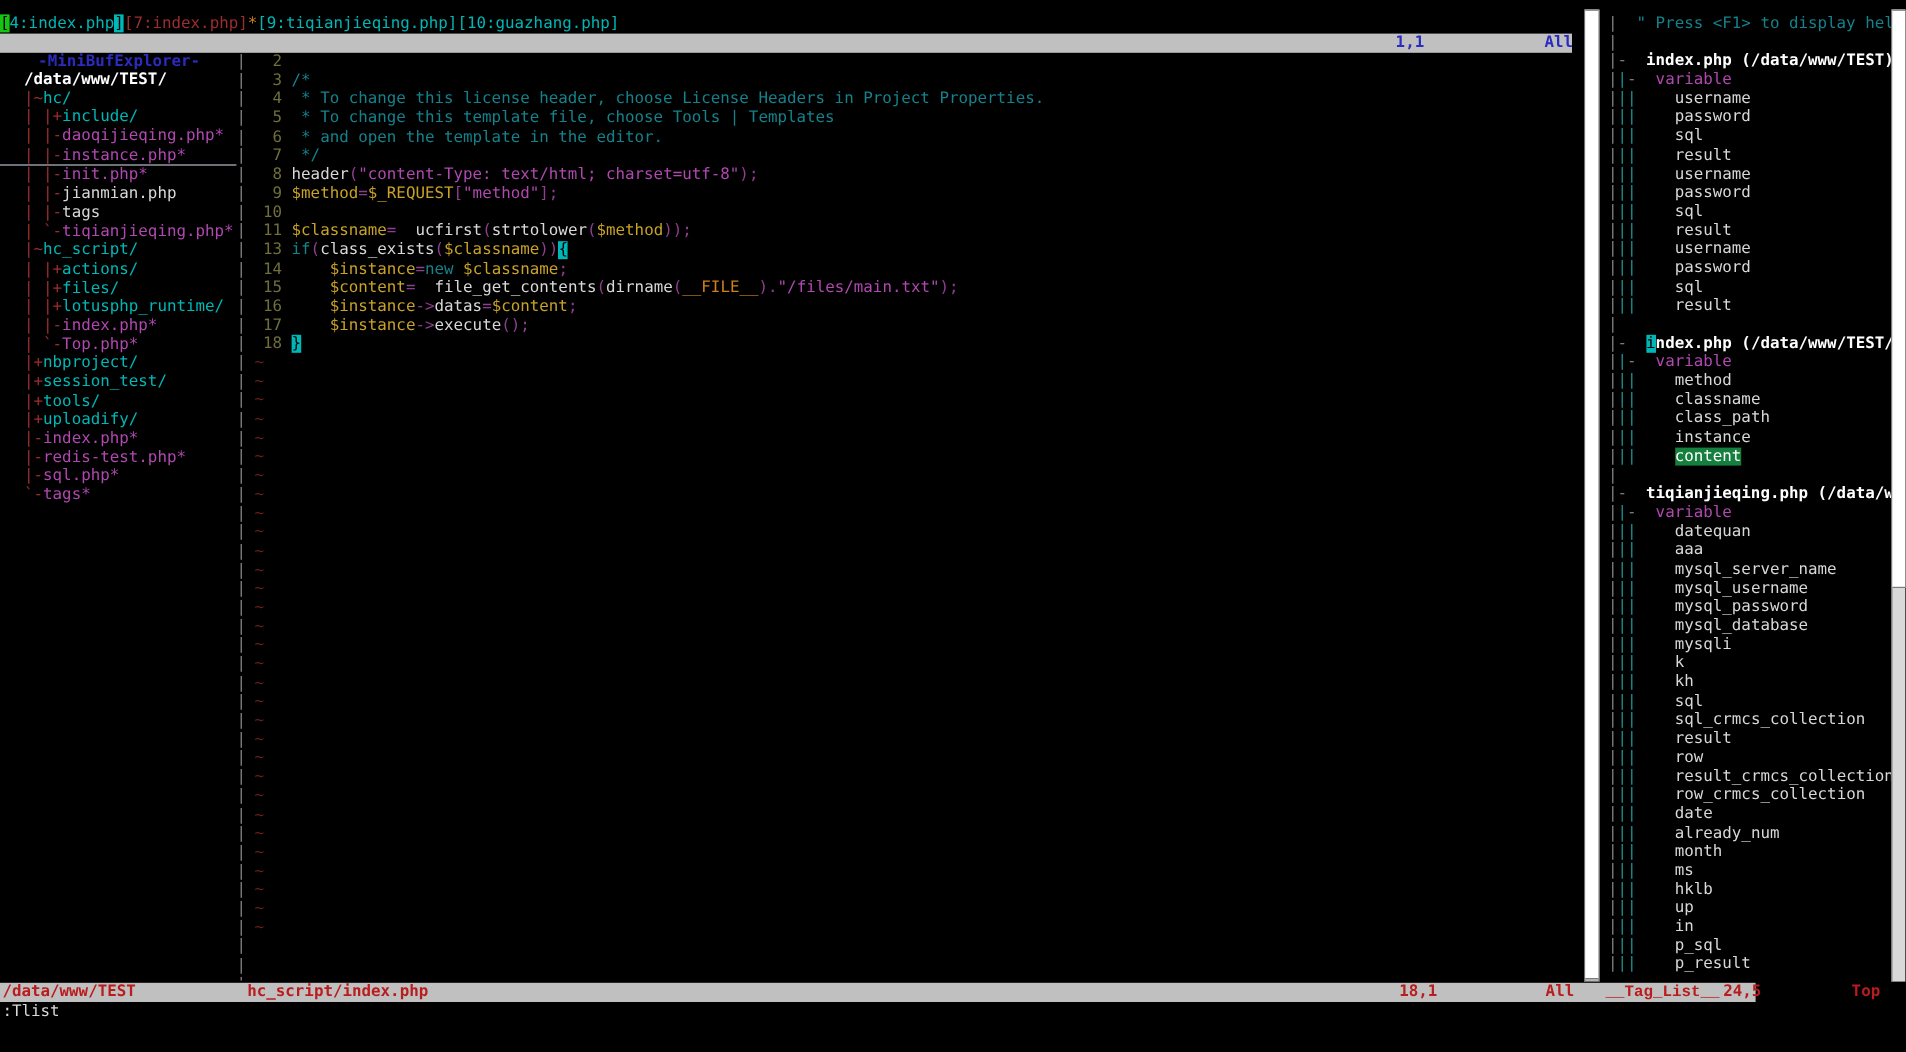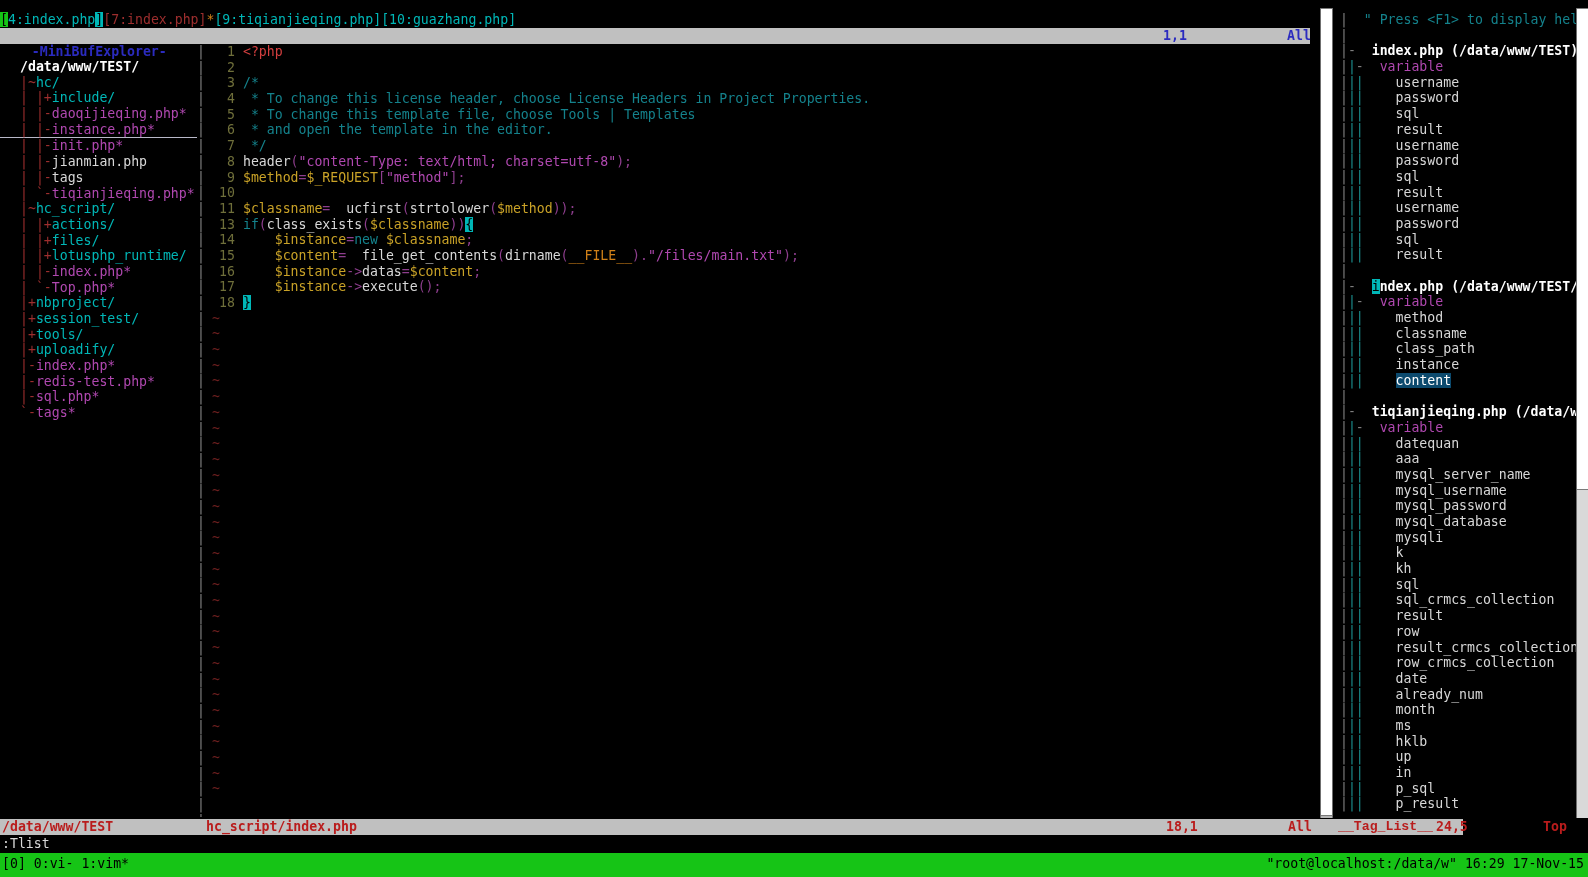--- a/index.html
+++ b/index.html
@@ -56,21 +56,21 @@
   #vscroll{position:absolute;left:1320px;top:8px;width:11px;height:810px;
      background:#b5b5b5;border-left:1px solid #6f6f6f;border-right:1px solid #6f6f6f;}
   #vscroll .thumb{position:absolute;left:0;width:11px;background:#ffffff;
      border-top:1px solid #7a7a7a;border-bottom:1px solid #7a7a7a;}
 
   
   #taglist{position:absolute;left:1332px;top:12px;width:248px;height:805px;overflow:hidden;}
   #taglist .row{padding-left:0;}
   #taglist .g{color:#7e7e7e;}
   #taglist .f{color:#1b8e8e;}
-  #taglist .hit{background:#0c4a6e;color:#ffffff;}
+  #taglist .hit{background:#15803d;color:#ffffff;}
   #taglist .curc{background:#00b7b7;color:#000;}
 
   
   #vscroll2{position:absolute;left:1576px;top:8px;width:11px;height:810px;
      background:#d9d9d9;border-left:1px solid #6f6f6f;}
   #vscroll2 .thumb{position:absolute;left:0;width:11px;background:#ffffff;
      border-top:1px solid #7a7a7a;border-bottom:1px solid #7a7a7a;}
 
   
   #statusline{position:absolute;left:0;top:819px;width:1463px;height:16px;
@@ -136,21 +136,20 @@
         <div class="row"><span class="dkred">|-</span><span class="mag">index.php*</span></div>
         <div class="row"><span class="dkred">|-</span><span class="mag">redis-test.php*</span></div>
         <div class="row"><span class="dkred">|-</span><span class="mag">sql.php*</span></div>
         <div class="row"><span class="dkred">`-</span><span class="mag">tags*</span></div>
       </div>
   </div>
 
   <div id="vsep1"><div class="row gry">|</div><div class="row gry">|</div><div class="row gry">|</div><div class="row gry">|</div><div class="row gry">|</div><div class="row gry">|</div><div class="row gry">|</div><div class="row gry">|</div><div class="row gry">|</div><div class="row gry">|</div><div class="row gry">|</div><div class="row gry">|</div><div class="row gry">|</div><div class="row gry">|</div><div class="row gry">|</div><div class="row gry">|</div><div class="row gry">|</div><div class="row gry">|</div><div class="row gry">|</div><div class="row gry">|</div><div class="row gry">|</div><div class="row gry">|</div><div class="row gry">|</div><div class="row gry">|</div><div class="row gry">|</div><div class="row gry">|</div><div class="row gry">|</div><div class="row gry">|</div><div class="row gry">|</div><div class="row gry">|</div><div class="row gry">|</div><div class="row gry">|</div><div class="row gry">|</div><div class="row gry">|</div><div class="row gry">|</div><div class="row gry">|</div><div class="row gry">|</div><div class="row gry">|</div><div class="row gry">|</div><div class="row gry">|</div><div class="row gry">|</div><div class="row gry">|</div><div class="row gry">|</div><div class="row gry">|</div><div class="row gry">|</div><div class="row gry">|</div><div class="row gry">|</div><div class="row gry">|</div><div class="row gry">|</div><div class="row gry">|</div></div>
 
   <div id="editor">
-      <div class="row"><span class="ln">1</span> <span class="code"><span class="red">&lt;?php</span></span></div>
       <div class="row"><span class="ln">2</span> <span class="code"></span></div>
       <div class="row"><span class="ln">3</span> <span class="code"><span class="dkcy">/*</span></span></div>
       <div class="row"><span class="ln">4</span> <span class="code"><span class="dkcy"> * To change this license header, choose License Headers in Project Properties.</span></span></div>
       <div class="row"><span class="ln">5</span> <span class="code"><span class="dkcy"> * To change this template file, choose Tools | Templates</span></span></div>
       <div class="row"><span class="ln">6</span> <span class="code"><span class="dkcy"> * and open the template in the editor.</span></span></div>
       <div class="row"><span class="ln">7</span> <span class="code"><span class="dkcy"> */</span></span></div>
       <div class="row"><span class="ln">8</span> <span class="code"><span class="wh">header</span><span class="dkmag">(</span><span class="mag">"content-Type: text/html; charset=utf-8"</span><span class="dkmag">);</span></span></div>
       <div class="row"><span class="ln">9</span> <span class="code"><span class="yel">$method</span><span class="dkmag">=</span><span class="yel">$_REQUEST</span><span class="dkmag">[</span><span class="mag">"method"</span><span class="dkmag">];</span></span></div>
       <div class="row"><span class="ln">10</span> <span class="code"></span></div>
       <div class="row"><span class="ln">11</span> <span class="code"><span class="yel">$classname</span><span class="dkmag">=</span>  <span class="wh">ucfirst</span><span class="dkmag">(</span><span class="wh">strtolower</span><span class="dkmag">(</span><span class="yel">$method</span><span class="dkmag">));</span></span></div>
@@ -260,18 +259,14 @@
     <span id="sl-file">hc_script/index.php</span>
     <span id="sl-pos">18,1</span>
     <span id="sl-all">All</span>
     <span id="sl-tag">__Tag_List__</span>
     <span id="sl-tagpos">24,5</span>
     <span id="sl-top">Top</span>
   </div>
 
   <div id="cmdline">:Tlist</div>
 
-  <div id="tmux">
-    <span class="l">[0] 0:vi- 1:vim*</span>
-    <span class="r">"root@localhost:/data/w" 16:29 17-Nov-15</span>
-  </div>
 
 </div>
 
 </body></html>

